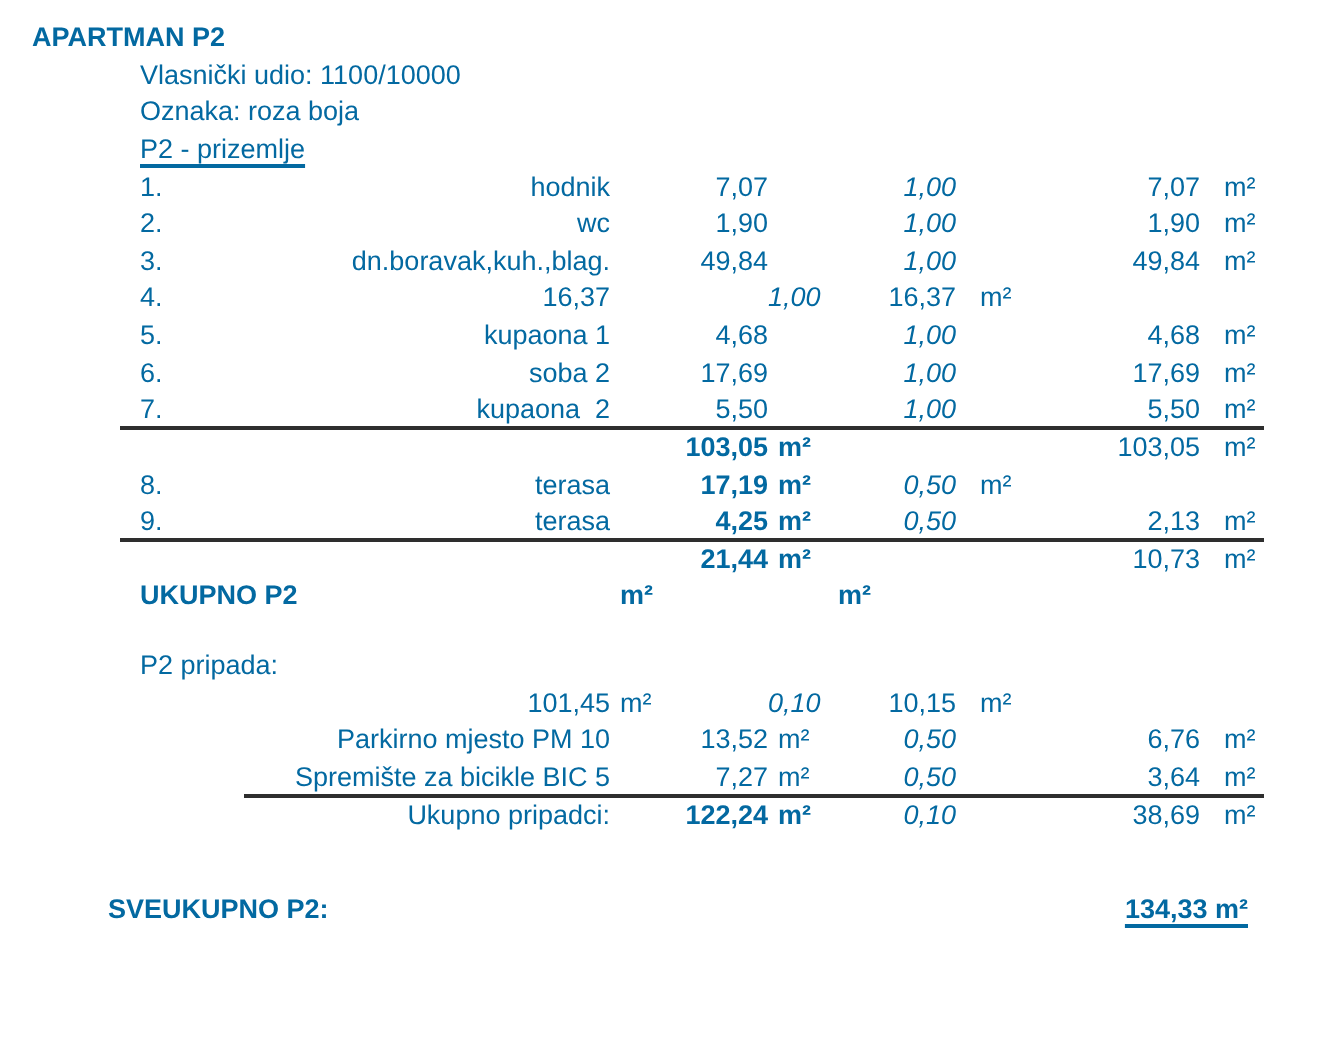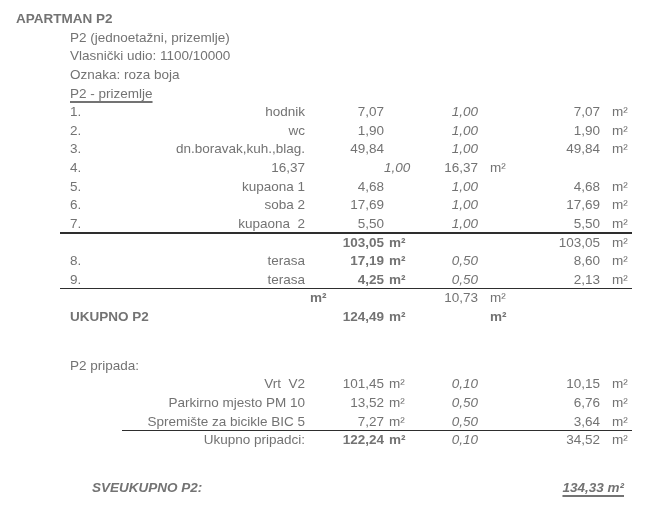--- a/index.html
+++ b/index.html
@@ -2,21 +2,21 @@
 <html><head>
 <meta charset="utf-8">
 <style>
   html,body{margin:0;padding:0;background:#e9e9e9;}
   .page{
     position:relative;
     width:667px;height:523px;
     background:#ffffff;
     font-family:"Liberation Sans", sans-serif;
     font-size:13.5px;
-    color:#737373;
+    color:#0369a1;
     overflow:hidden;
     box-sizing:border-box;
     padding-top:10px;
   }
   .line{height:18.63px;line-height:18.63px;white-space:pre;}
   .doc-title{padding-left:16px;font-weight:700;}
   .sub{padding-left:70px;}
   .bold{font-weight:400;}
   .u{
     text-decoration:underline;
@@ -46,37 +46,35 @@
   .u-label .c-label{
     text-decoration-thickness:1.5px;
     text-underline-offset:3px;
   }
   .rule-full::after,.rule-label::after{
     content:"";
     position:absolute;bottom:0;height:1.5px;background:#2e2e2e;
   }
   .rule-full::after{left:60px;width:572px;}
   .rule-label::after{left:122px;width:510px;}
-  .section-pripada{margin-top:30px;}
+  .section-pripada{margin-top:16px;}
   .footer{
     margin-top:29px;
     height:18.63px;line-height:18.63px;
     display:flex;justify-content:space-between;
-    padding-left:92px;padding-right:43px;
+    padding-left:54px;padding-right:43px;
     font-weight:700;
-    font-style:italic;
   }
 </style>
 </head>
 <body>
 
 <div class="page">
 
   <div class="line doc-title">APARTMAN P2</div>
-  <div class="line sub">P2 (jednoetažni, prizemlje)</div>
   <div class="line sub"><span>Vlasnički udio: </span><span class="bold">1100/10000</span></div>
   <div class="line sub"><span>Oznaka: </span><span class="bold">roza boja</span></div>
   <div class="line sub"><span class="bold u">P2 - prizemlje</span></div>
 
   <div>
 
     <div class="trow">
       <span class="c c-num">1.</span>
       <span class="c c-label">hodnik</span>
       <span class="c c-aval">7,07</span>
@@ -154,60 +152,58 @@
       <span class="c c-tval">103,05</span>
       <span class="c c-tunit">m²</span>
     </div>
 
     <div class="trow b-area">
       <span class="c c-num">8.</span>
       <span class="c c-label">terasa</span>
       <span class="c c-aval">17,19</span>
       <span class="c c-aunit">m²</span>
       <span class="c c-coef">0,50</span>
-      <span class="c c-tval">8,60</span>
       <span class="c c-tunit">m²</span>
     </div>
 
     <div class="trow b-area rule-full">
       <span class="c c-num">9.</span>
       <span class="c c-label">terasa</span>
       <span class="c c-aval">4,25</span>
       <span class="c c-aunit">m²</span>
       <span class="c c-coef">0,50</span>
       <span class="c c-tval">2,13</span>
       <span class="c c-tunit">m²</span>
     </div>
 
     <div class="trow b-area">
       <span class="c c-num"></span>
       <span class="c c-label"></span>
+      <span class="c c-aval">21,44</span>
       <span class="c c-aunit">m²</span>
       <span class="c c-coef"></span>
       <span class="c c-tval">10,73</span>
       <span class="c c-tunit">m²</span>
     </div>
 
     <div class="trow b-area b-total b-num">
       <span class="c c-num">UKUPNO P2</span>
       <span class="c c-label"></span>
-      <span class="c c-aval">124,49</span>
       <span class="c c-aunit">m²</span>
       <span class="c c-coef"></span>
       <span class="c c-tunit">m²</span>
     </div>
 
   </div>
 
   <div class="section-pripada">
     <div class="line sub">P2 pripada:</div>
 
     <div class="trow">
       <span class="c c-num"></span>
-      <span class="c c-label">Vrt  V2</span>
       <span class="c c-aval">101,45</span>
       <span class="c c-aunit">m²</span>
       <span class="c c-coef">0,10</span>
       <span class="c c-tval">10,15</span>
       <span class="c c-tunit">m²</span>
     </div>
 
     <div class="trow">
       <span class="c c-num"></span>
       <span class="c c-label">Parkirno mjesto PM 10</span>
@@ -227,21 +223,21 @@
       <span class="c c-tval">3,64</span>
       <span class="c c-tunit">m²</span>
     </div>
 
     <div class="trow b-area">
       <span class="c c-num"></span>
       <span class="c c-label">Ukupno pripadci:</span>
       <span class="c c-aval">122,24</span>
       <span class="c c-aunit">m²</span>
       <span class="c c-coef">0,10</span>
-      <span class="c c-tval">34,52</span>
+      <span class="c c-tval">38,69</span>
       <span class="c c-tunit">m²</span>
     </div>
   </div>
 
   <div class="footer">
     <span>SVEUKUPNO P2:</span>
     <span class="u">134,33 m²</span>
   </div>
 
 </div>

